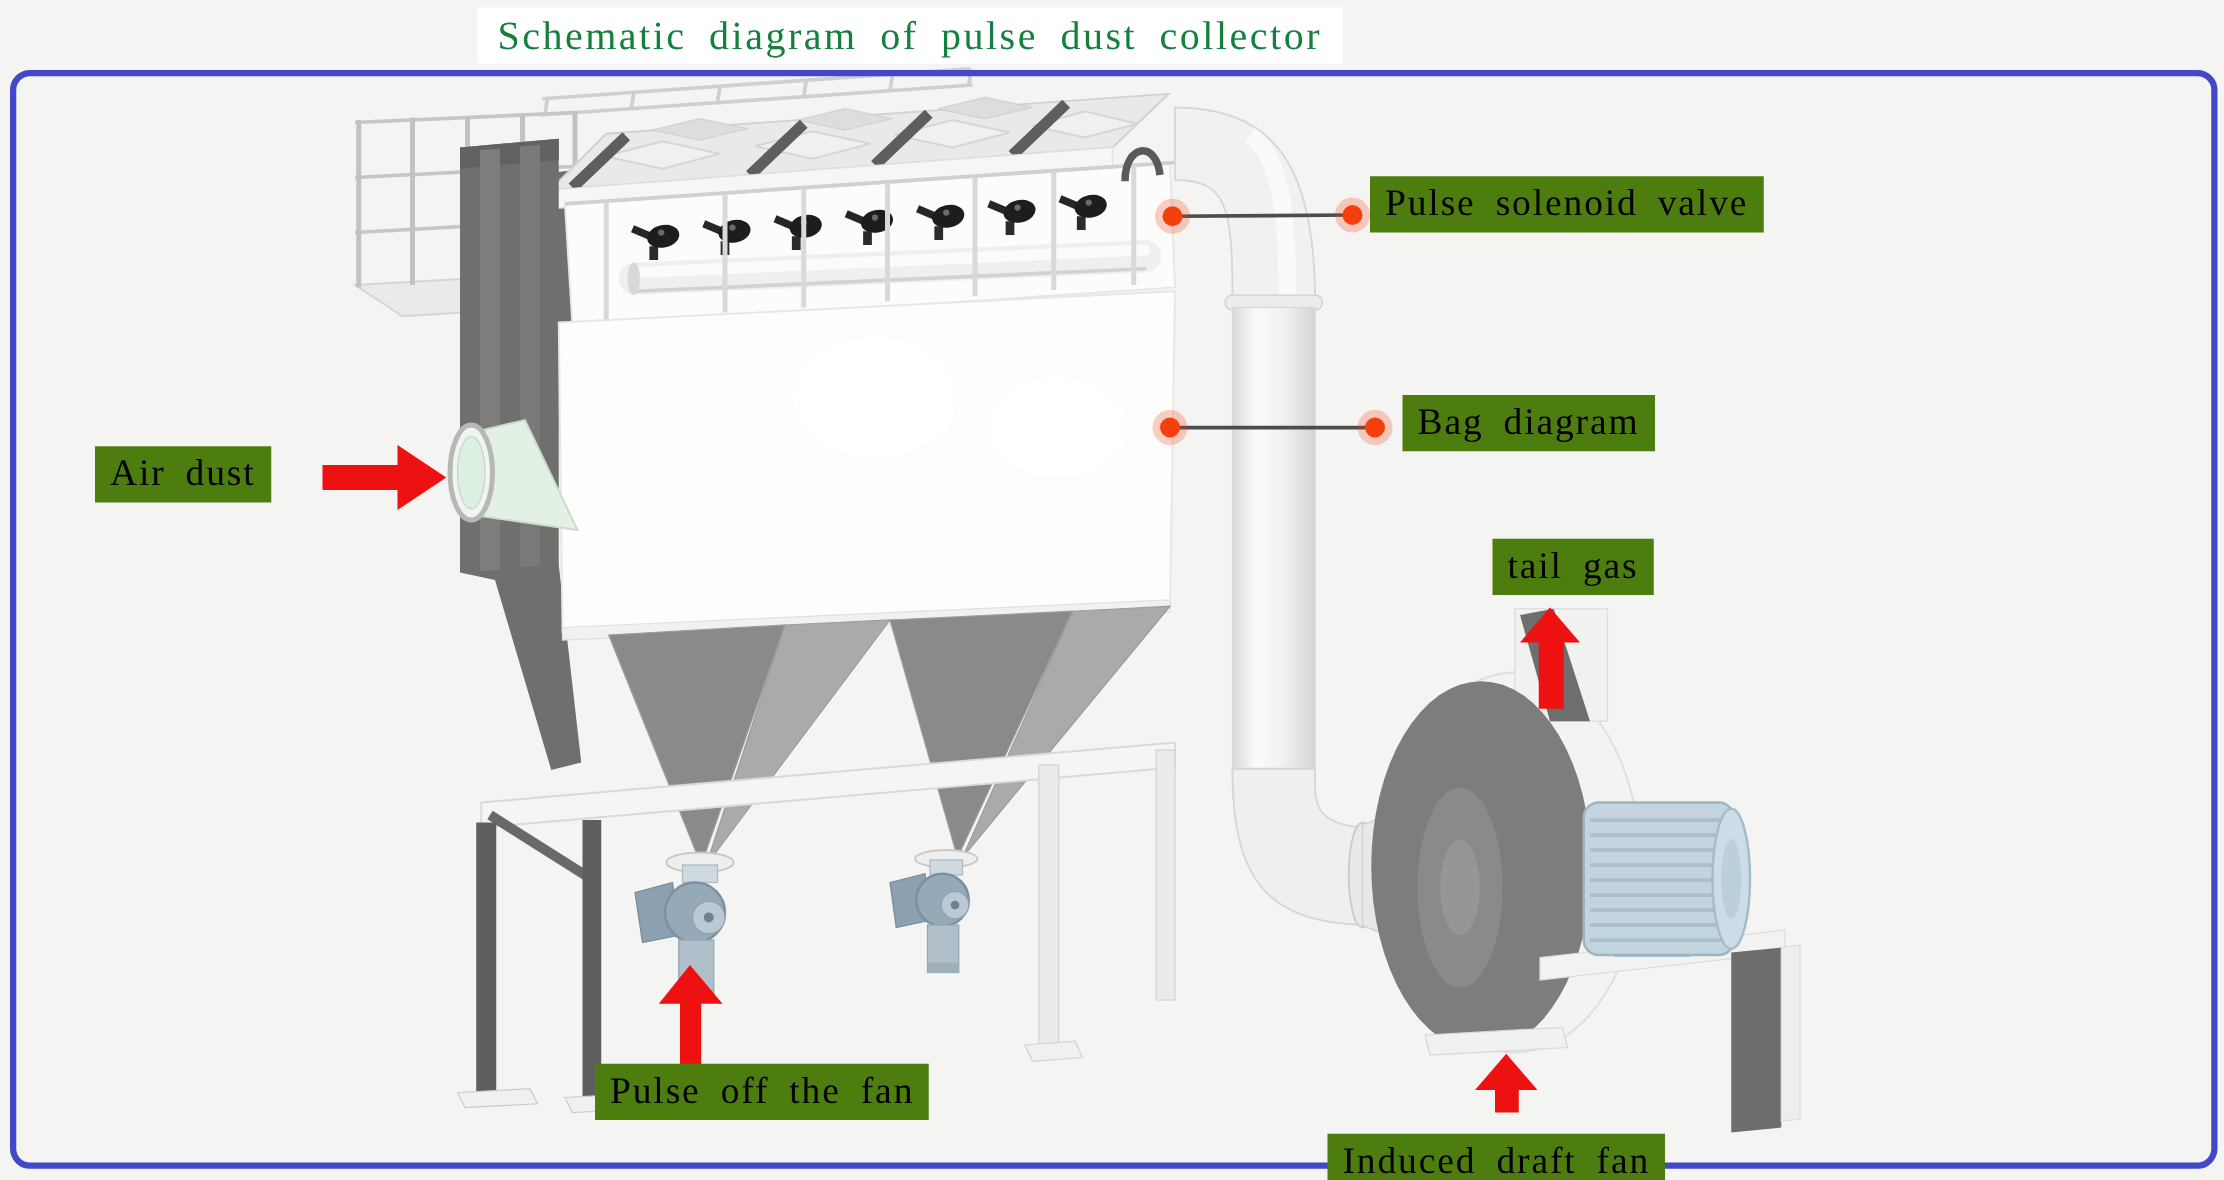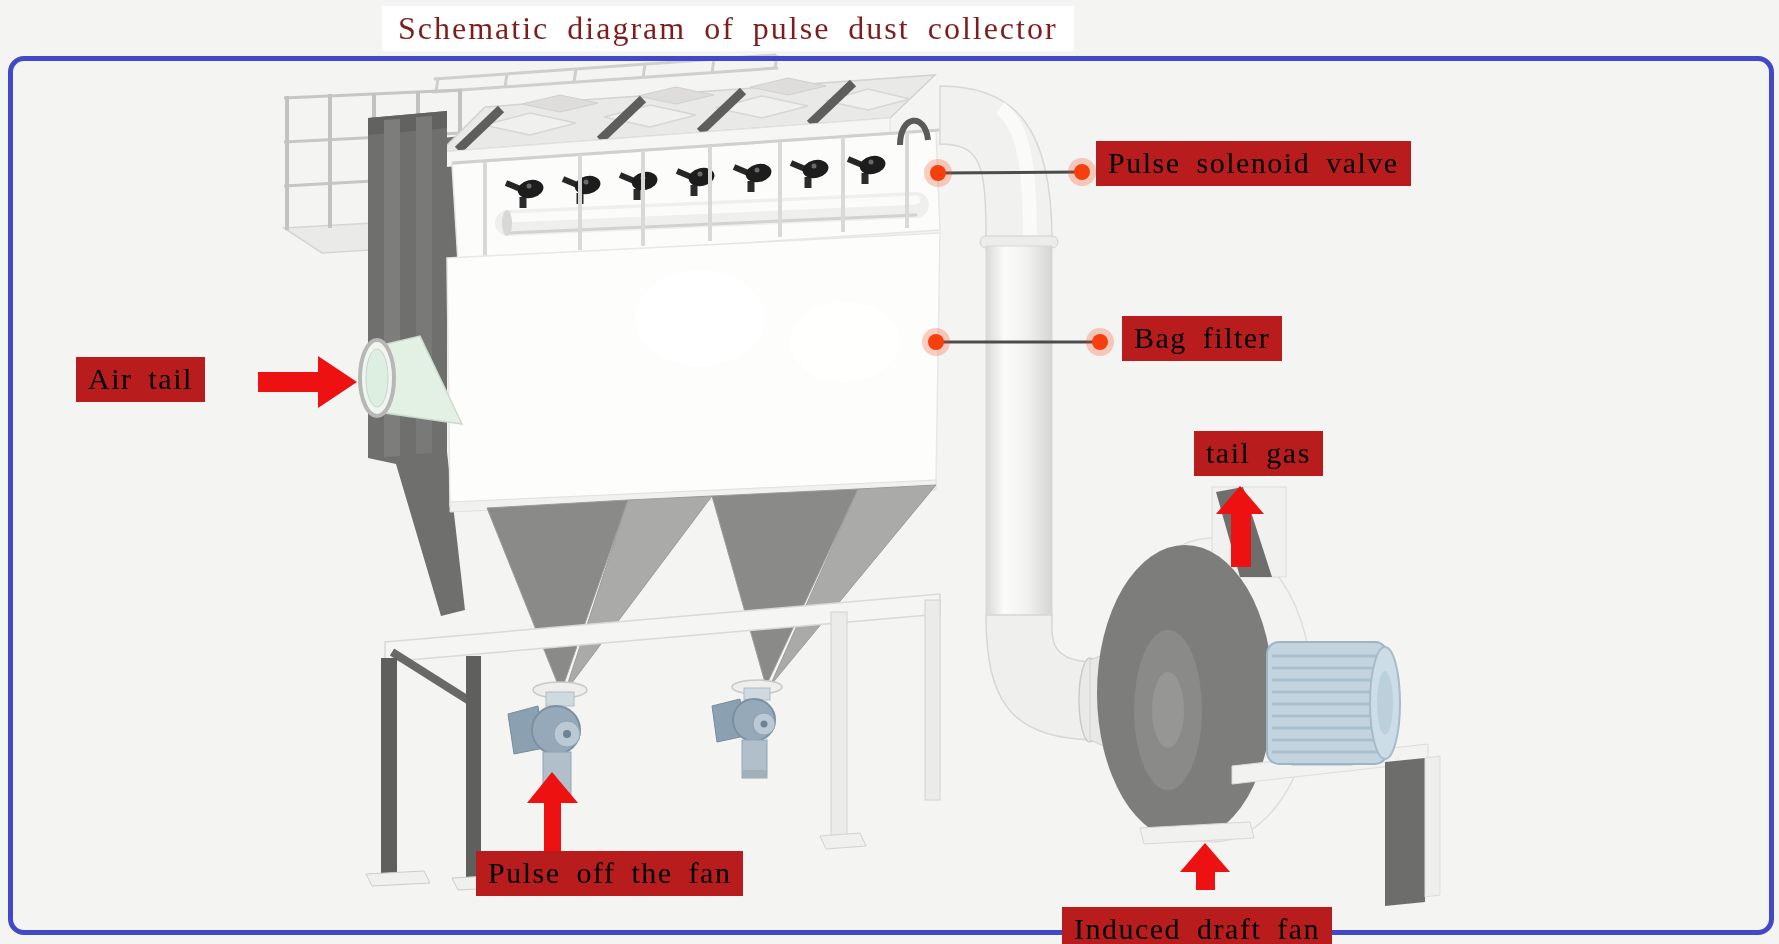--- a/index.html
+++ b/index.html
@@ -7,26 +7,26 @@
     width:1779px;height:944px;position:relative;overflow:hidden;
     background:#f4f4f3;
     font-family:"Liberation Serif","DejaVu Serif",serif;
   }
   .frame{
     position:absolute;left:8px;top:56px;width:1756px;height:869px;
     border:5px solid #4348c8;border-radius:16px;background:transparent;
   }
   .scene{position:absolute;left:0;top:0;width:1779px;height:944px;}
   .page-title{
-    position:absolute;left:382px;top:6px;background:#ffffff;color:#7f1d1d;
+    position:absolute;left:382px;top:6px;background:#ffffff;color:#15803d;
     font-size:32px;letter-spacing:2px;word-spacing:8px;padding:4px 16px;
     white-space:nowrap;line-height:1.15;
   }
   .label{
-    position:absolute;background:#b91c1c;color:#000;font-size:30px;
+    position:absolute;background:#4d7c0f;color:#000;font-size:30px;
     letter-spacing:1.5px;word-spacing:7px;padding:5px 12px;white-space:nowrap;
     line-height:1.15;
   }
   .lbl-pulse  {left:1096px;top:141px;}
   .lbl-bag    {left:1122px;top:316px;}
   .lbl-air    {left:76px;  top:357px;}
   .lbl-tail   {left:1194px;top:431px;}
   .lbl-turn   {left:476px; top:851px;}
   .lbl-induce {left:1062px;top:886px;margin-top:21px;}
 </style>
@@ -283,17 +283,17 @@
     <path d="M1231 567 L1231 514 L1216 514 L1240 486 L1264 514 L1251 514 L1251 567 Z" fill="#ee1111"></path>
     <path d="M544 855 V803 H527 L552 772 L578 803 H561 V855 Z" fill="#ee1111"></path>
     <path d="M1196 890 V872 H1180 L1205 843 L1230 872 H1215 V890 Z" fill="#ee1111"></path>
   </g>
 </svg>
 
 <div class="frame"></div>
 
 <div class="page-title">Schematic diagram of pulse dust collector</div>
 <div class="label lbl-pulse">Pulse solenoid valve</div>
-<div class="label lbl-bag">Bag filter</div>
-<div class="label lbl-air">Air tail</div>
+<div class="label lbl-bag">Bag diagram</div>
+<div class="label lbl-air">Air dust</div>
 <div class="label lbl-tail">tail gas</div>
 <div class="label lbl-turn">Pulse off the fan</div>
 <div class="label lbl-induce">Induced draft fan</div>
 
 </body></html>

